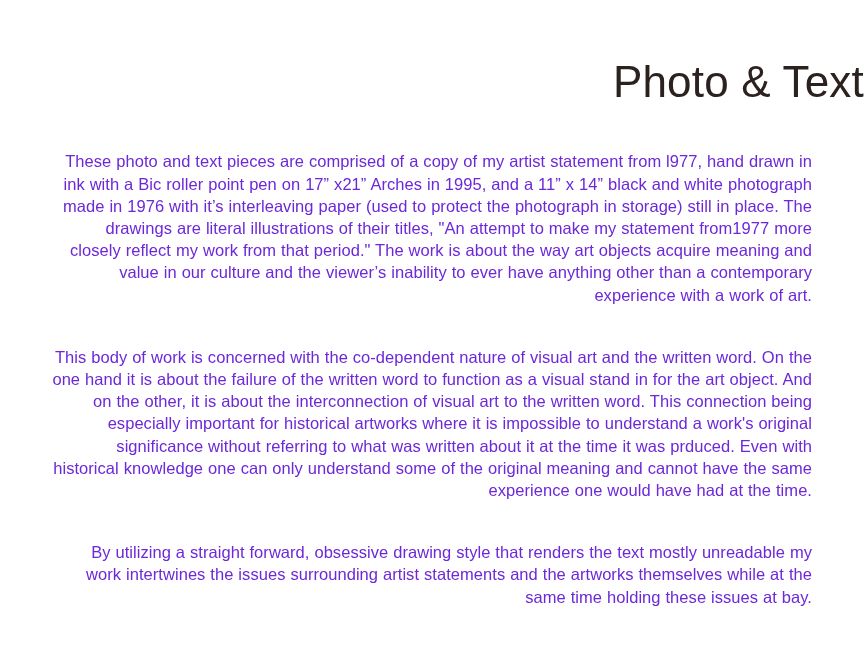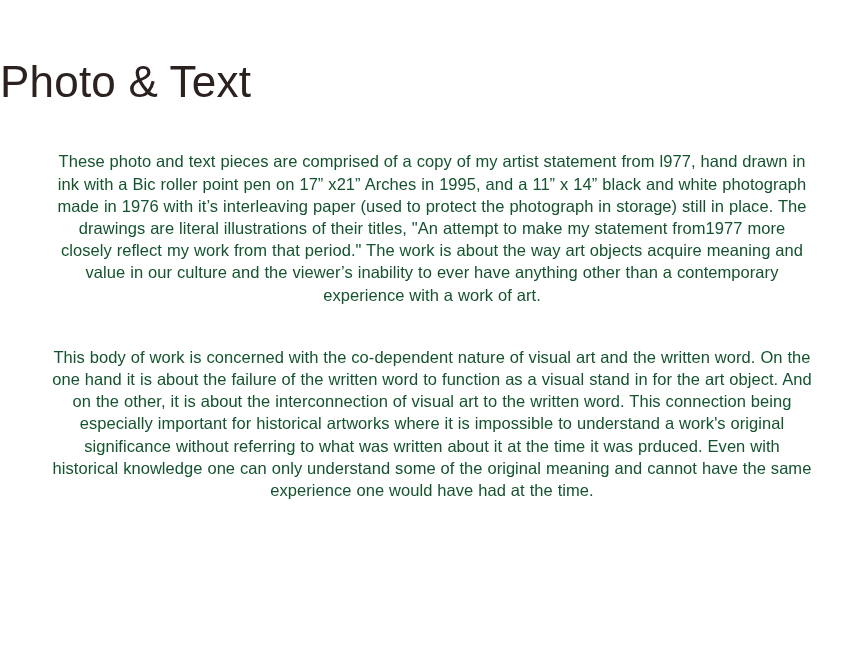--- a/index.html
+++ b/index.html
@@ -16,58 +16,59 @@
 
   .page {
     width: 864px;
     height: 648px;
     box-sizing: border-box;
     position: relative;
     background: #ffffff;
   }
 
   .page-title {
-    text-align: left;
+    text-align: right;
     color: #2b211f;
     font-family: "Liberation Sans", sans-serif;
     font-size: 44px;
     font-weight: 400;
     letter-spacing: 0.2px;
     line-height: 1.1;
     margin: 0;
     padding-top: 58px;
   }
 
   .body-block {
     width: 760px;
     margin: 0 auto;
     padding-top: 44px;
   }
 
   .para {
-    color: #14532d;
+    color: #6d28d9;
     font-family: "Liberation Sans", sans-serif;
     font-size: 16.5px;
     font-weight: 400;
     line-height: 22.2px;
-    text-align: center;
+    text-align: right;
     margin: 0;
     letter-spacing: 0.05px;
     word-spacing: 0.3px;
   }
 
   .para + .para {
     margin-top: 40px;
   }
 </style>
 </head>
 <body>
 
 <div class="page">
 
   <h1 class="page-title">Photo &amp; Text</h1>
 
   <div class="body-block">
     <p class="para">These photo and text pieces are comprised of a copy of my artist statement from l977, hand drawn in ink with a Bic roller point pen on 17” x21” Arches in 1995, and a 11” x 14” black and white photograph made in 1976 with it’s interleaving paper (used to protect the photograph in storage) still in place. The drawings are literal illustrations of their titles, "An attempt to make my statement from1977 more closely reflect my work from that period."  The work is about the way art objects acquire meaning and value in our culture and the viewer’s inability to ever have anything other than a contemporary experience with a work of art.</p>
     <p class="para">This body of work is concerned with the co-dependent nature of visual art and the written word. On the one hand it is about the failure of the written word to function as a visual stand in for the art object.  And on the other, it is about the interconnection of visual art to the written word.  This connection being especially important for historical artworks where it is impossible to understand a work's original significance without referring to what was written about it at the time it was prduced.  Even with historical knowledge one can only understand some of the original meaning and cannot have the same experience one would have had at the time.</p>
+    <p class="para">By utilizing a straight forward, obsessive drawing style that renders the text mostly unreadable my work intertwines the issues surrounding artist statements and the artworks themselves while at the same time holding these issues at bay.</p>
   </div>
 
 </div>
 
 </body></html>

